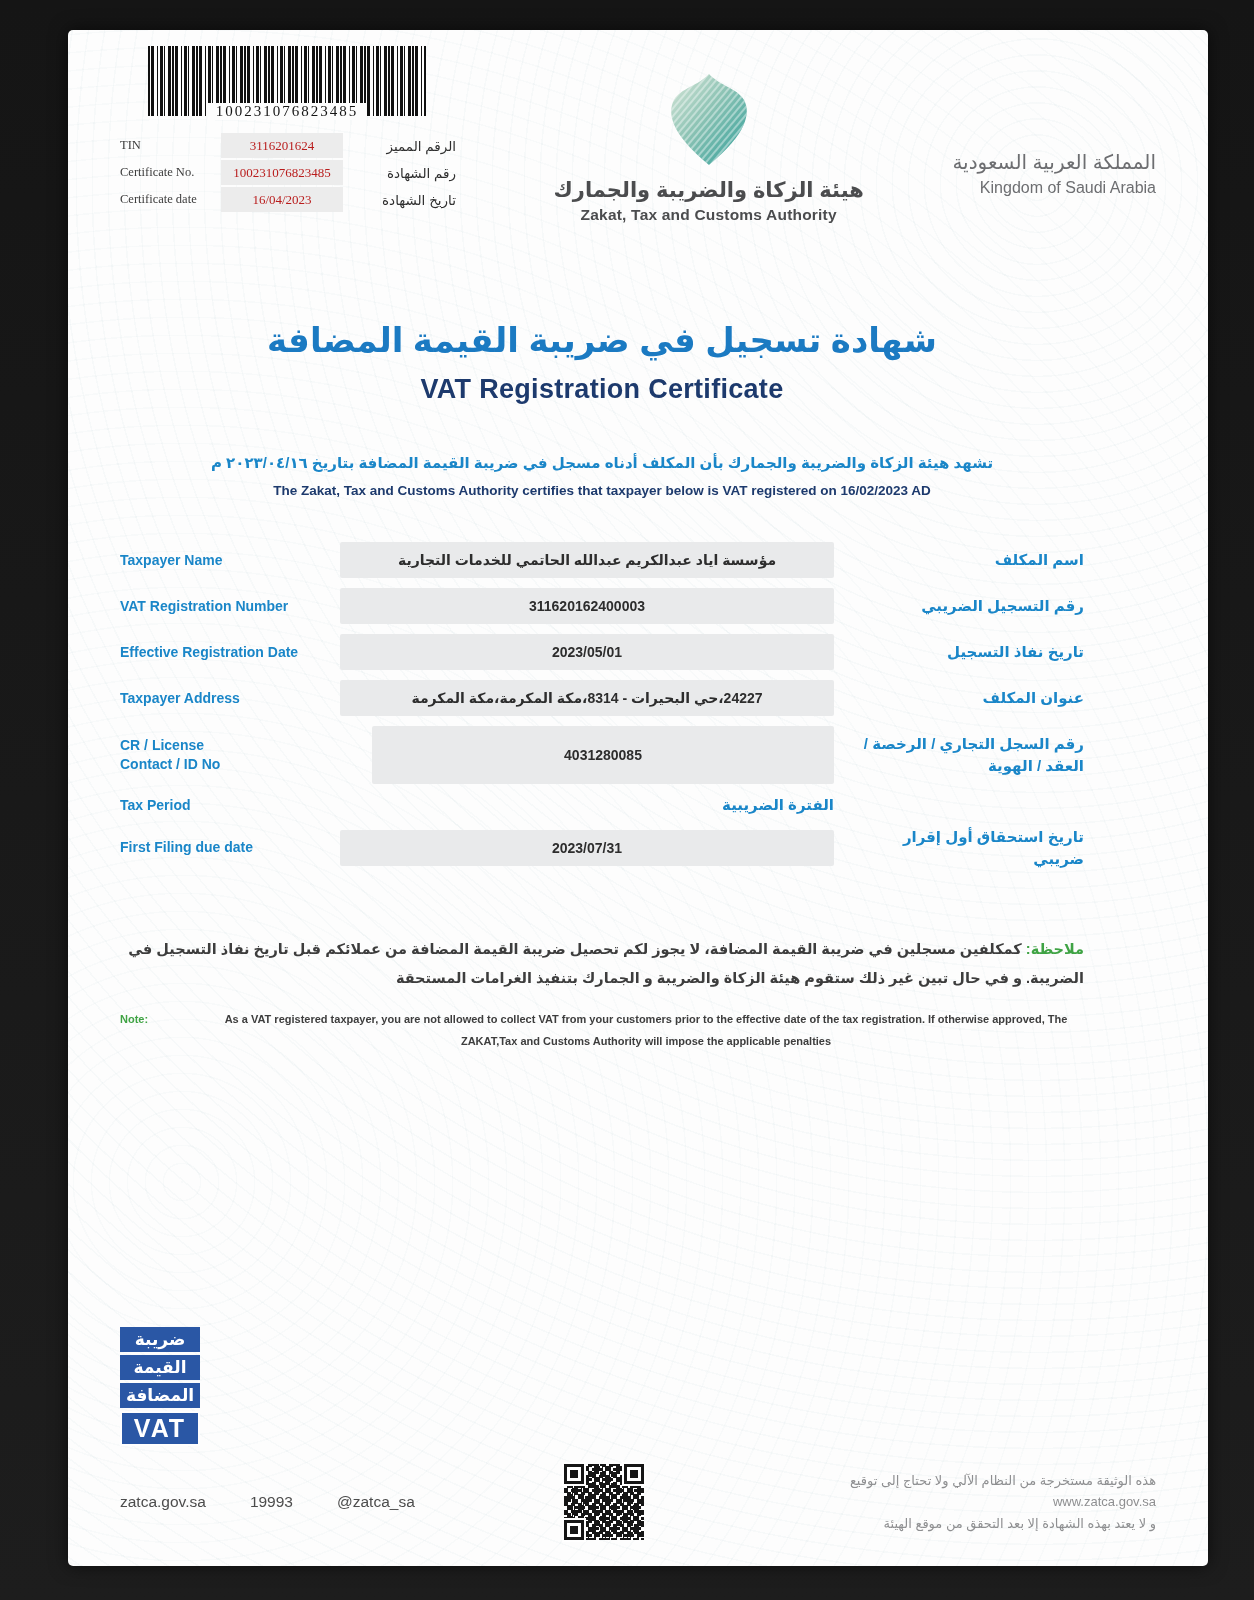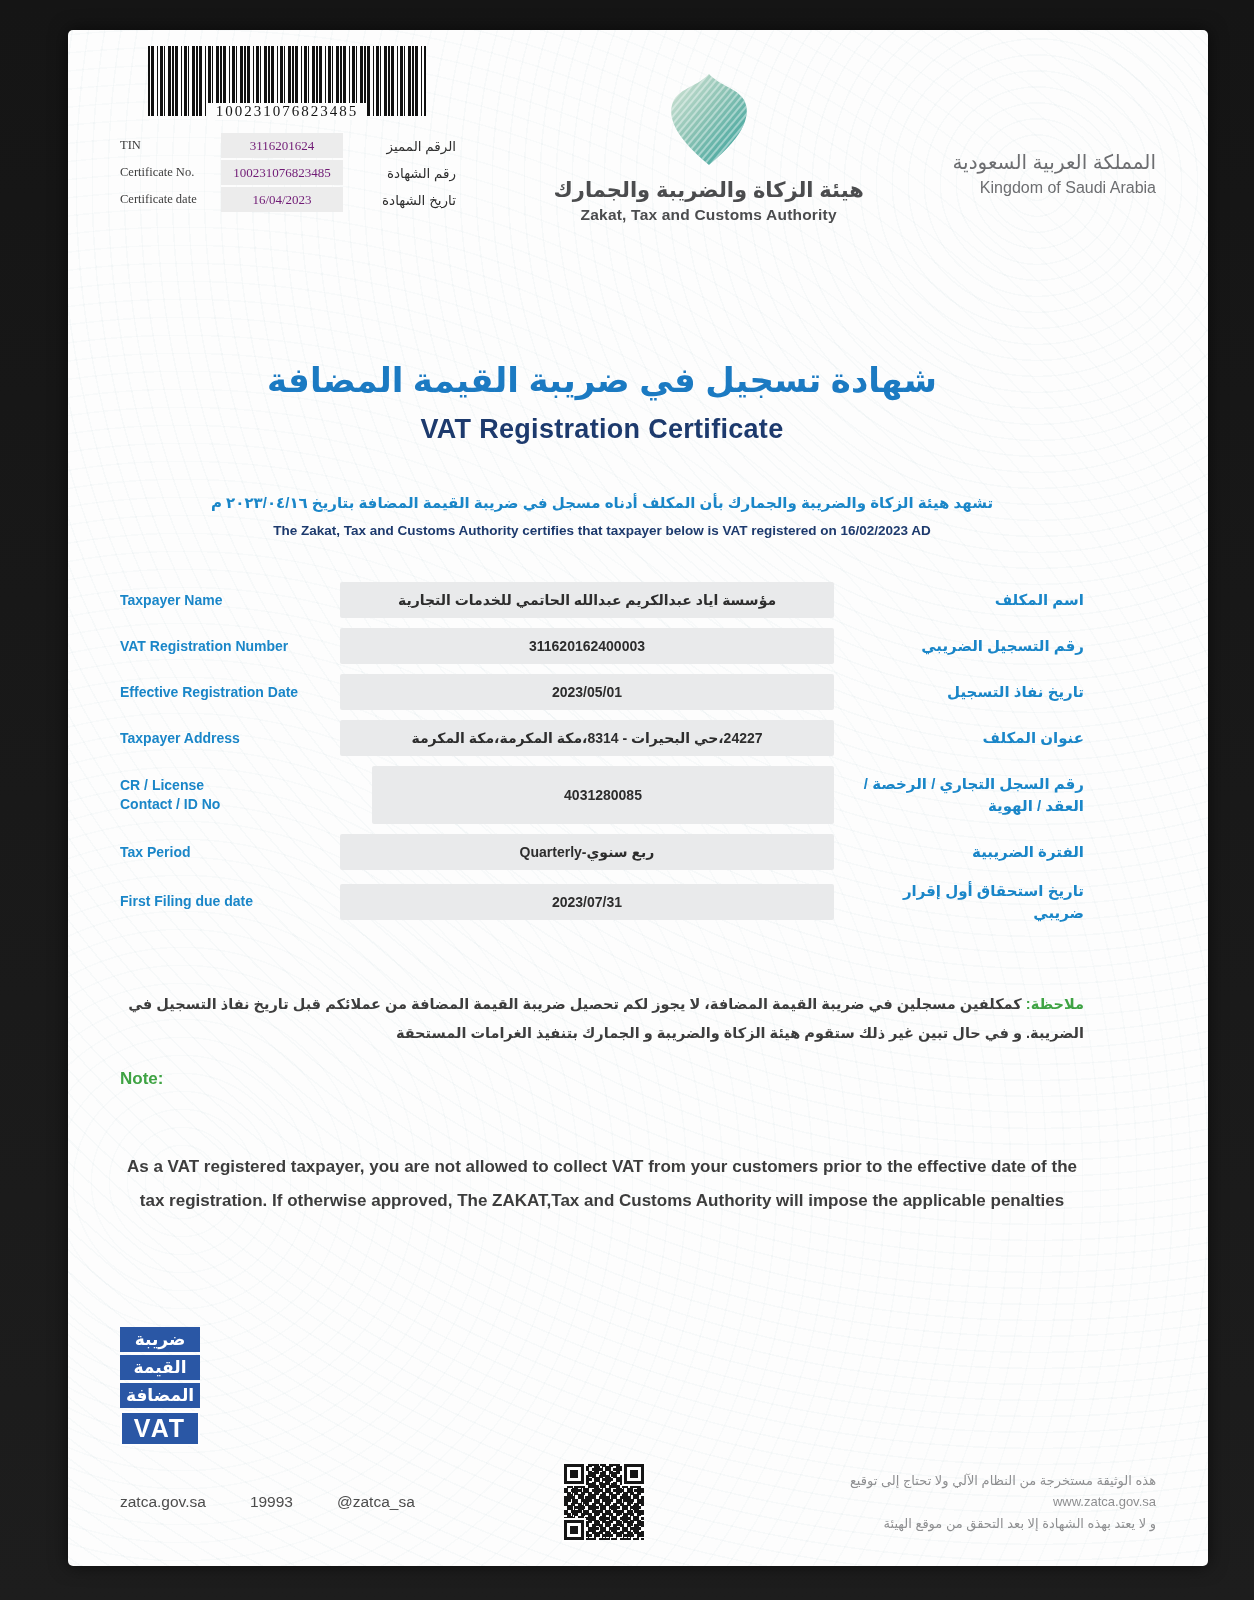--- a/index.html
+++ b/index.html
@@ -41,37 +41,37 @@
     position:absolute;left:50%;bottom:-4px;transform:translateX(-50%);
     background:#fdfdfd;padding:0 8px;
     font-family:"Liberation Serif","DejaVu Serif",serif;
     font-size:15px;letter-spacing:2px;color:#151515;white-space:nowrap;
   }
   .meta{margin-top:16px;}
   .meta-row{display:grid;grid-template-columns:92px 122px 104px;column-gap:9px;align-items:center;height:27px;}
   .meta-label-en{font-size:12.5px;color:#3c3c3c;font-family:"Liberation Serif","DejaVu Serif",serif;}
   .meta-value{
     background:#ececec;height:25px;display:flex;align-items:center;justify-content:center;
-    font-family:"Liberation Serif","DejaVu Serif",serif;font-size:13px;color:#701a75;
+    font-family:"Liberation Serif","DejaVu Serif",serif;font-size:13px;color:#b91c1c;
   }
   .meta-label-ar{font-size:13.5px;color:#2e2e2e;text-align:right;}
 
   .hdr-center{display:flex;flex-direction:column;align-items:center;padding-top:26px;}
   .zlogo{display:block;}
   .auth-ar{margin-top:10px;font-size:21px;font-weight:bold;color:#4b4c4e;}
   .auth-en{margin-top:4px;font-size:15.5px;font-weight:bold;color:#4b4c4e;letter-spacing:.2px;}
 
   .hdr-right{text-align:right;padding-top:104px;}
   .king-ar{font-size:20px;color:#6d6e71;}
   .king-en{margin-top:5px;font-size:16px;color:#6d6e71;}
 
   
   .main-col{padding-right:72px;}
 
-  .titles{margin-top:104px;text-align:center;}
+  .titles{margin-top:64px;text-align:center;}
   .title-ar{font-size:34px;font-weight:bold;color:#1b7ac2;line-height:1.3;}
   .title-en{margin-top:12px;font-size:27px;font-weight:bold;color:#1d3a6d;letter-spacing:.3px;}
 
   .statement{margin-top:46px;text-align:center;}
   .stm-ar{font-size:15px;font-weight:bold;color:#1a86c8;line-height:1.6;}
   .stm-en{margin-top:8px;font-size:13.5px;font-weight:bold;color:#1d3a6d;}
 
   
   .fields{margin-top:44px;}
   .frow{display:grid;grid-template-columns:200px 1fr 230px;column-gap:20px;align-items:center;margin-bottom:10px;}
@@ -80,21 +80,21 @@
     background:#e9eaeb;height:36px;border-radius:2px;
     display:flex;align-items:center;justify-content:center;
     font-size:14px;font-weight:bold;color:#2d2d2d;text-align:center;padding:0 10px;
   }
   .frow.tall .fvalue{height:58px;margin-left:32px;}
   .flabel-ar{font-size:15px;font-weight:bold;color:#1a86c8;text-align:right;line-height:1.45;}
 
   
   .note-ar{margin-top:66px;font-size:14.5px;font-weight:bold;color:#3d3d3d;line-height:2.0;text-align:right;}
   .note-ar .green{color:#3fa344;}
-  .note-en{margin-top:0;display:flex;font-size:17px;font-weight:bold;color:#3d3d3d;line-height:2.0;flex-direction:column;}
+  .note-en{margin-top:0;display:flex;font-size:11px;font-weight:bold;color:#3d3d3d;line-height:2.0;}
   .note-en .green{color:#3fa344;flex:0 0 88px;}
   .note-en .ntext{flex:1;text-align:center;}
 
   
   .foot{position:absolute;left:52px;right:52px;bottom:26px;}
   .vat-logo{width:80px;margin-bottom:18px;}
   .vl-row{
     background:#2a57a5;color:#fff;text-align:center;
     font-size:17px;font-weight:bold;padding:2px 0;margin-bottom:3px;
   }
@@ -232,23 +232,20 @@
               <div>Contact / ID No</div>
             </div>
             <div class="fvalue">
               <span>4031280085</span>
             </div>
             <div class="flabel-ar" dir="rtl">رقم السجل التجاري / الرخصة / العقد / الهوية</div>
           </div>
 
           <div class="frow">
             <div class="flabel-en">Tax Period</div>
-            <div class="fvalue">
-              <span dir="rtl">ربع سنوي-Quarterly</span>
-            </div>
             <div class="flabel-ar" dir="rtl">الفترة الضريبية</div>
           </div>
 
           <div class="frow">
             <div class="flabel-en">First Filing due date</div>
             <div class="fvalue">
               <span>2023/07/31</span>
             </div>
             <div class="flabel-ar" dir="rtl">تاريخ استحقاق أول إقرار ضريبي</div>
           </div>

